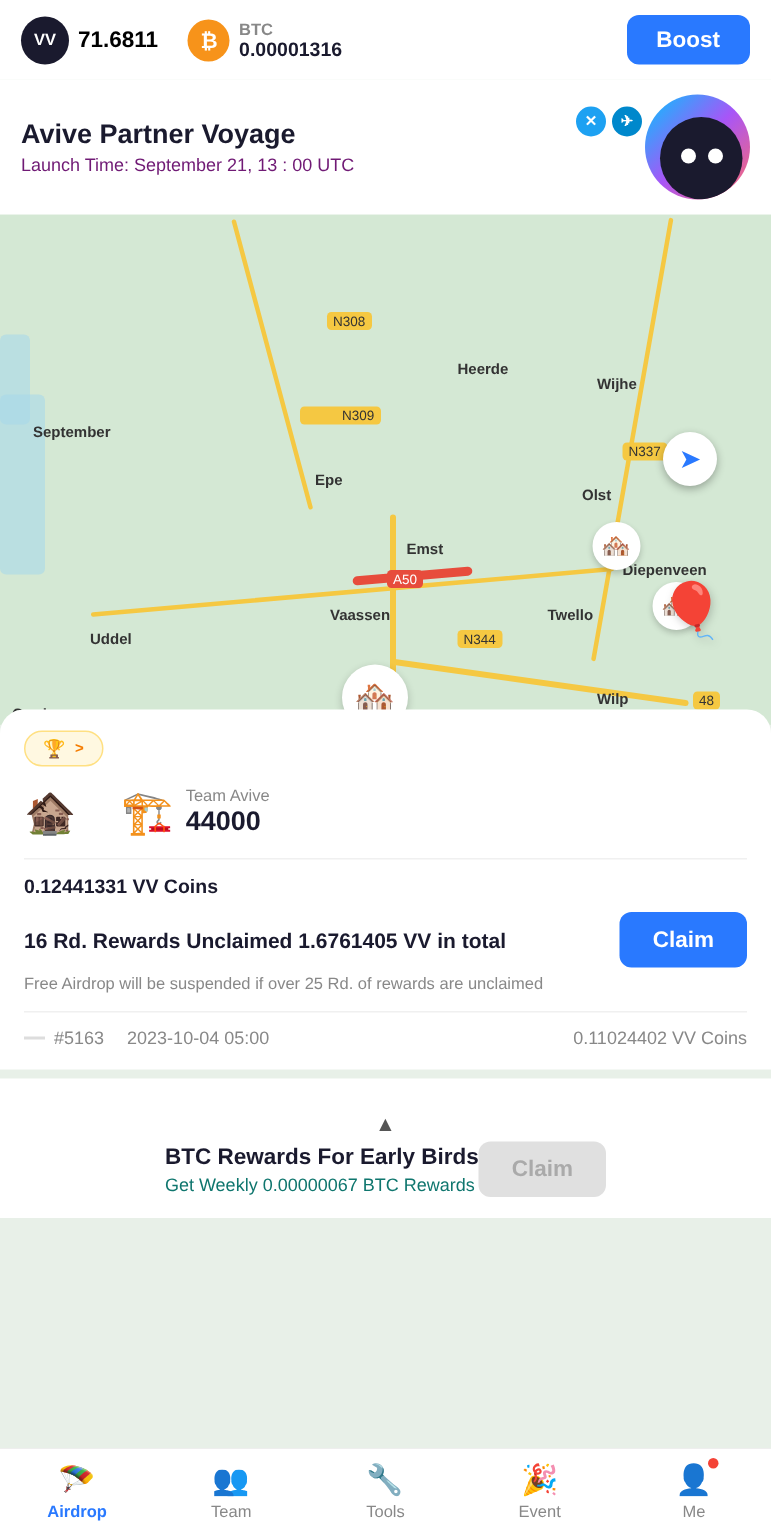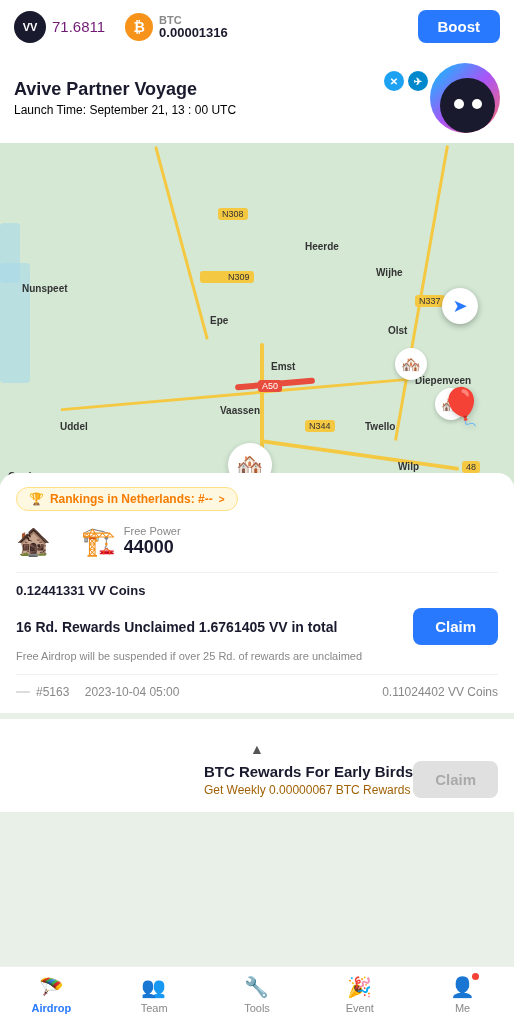--- a/index.html
+++ b/index.html
@@ -32,22 +32,22 @@
       width: 32px; height: 32px;
       background: #1a1a2e;
       border-radius: 50%;
       display: flex; align-items: center; justify-content: center;
       color: #fff;
       font-weight: 700;
       font-size: 11px;
     }
     .vv-amount {
       font-size: 15px;
-      font-weight: 400;
-      color: #701a75;
+      font-weight: 700;
+      color: #000000;
     }
     .btc-badge {
       display: flex;
       align-items: center;
       gap: 6px;
       margin-left: 8px;
     }
     .btc-icon {
       width: 28px; height: 28px;
       background: #f7931a;
@@ -92,21 +92,21 @@
       position: relative;
       z-index: 5;
     }
     .banner-text h2 {
       font-size: 18px;
       font-weight: 800;
       color: #1a1a2e;
     }
     .banner-text p {
       font-size: 12px;
-      color: #000000;
+      color: #701a75;
       margin-top: 3px;
     }
     .banner-mascot {
       width: 100px;
       height: 70px;
       position: relative;
       flex-shrink: 0;
     }
     .mascot-circle {
       width: 70px; height: 70px;
@@ -364,31 +364,31 @@
     }
     .collapse-arrow {
       display: flex;
       justify-content: center;
       padding: 8px 0 4px;
       color: #555;
       font-size: 14px;
     }
     .btc-rewards-row {
       display: flex;
-      justify-content: flex-end;
+      justify-content: center;
       align-items: center;
     }
     .btc-rewards-title {
       font-size: 15px;
       font-weight: 700;
       color: #1a1a2e;
     }
     .btc-rewards-sub {
       font-size: 12px;
-      color: #a16207;
+      color: #0f766e;
       margin-top: 3px;
     }
 
     
     .bottom-nav {
       position: fixed;
       bottom: 0;
       width: 514px;
       background: #fff;
       border-top: 1px solid #eee;
@@ -505,60 +505,59 @@
 
       <div class="road-label" style="left:218px;top:65px;">N308</div>
       <div class="road-label" style="left:200px;top:128px;padding-left:28px;">N309</div>
       <div class="road-label" style="left:415px;top:152px;">N337</div>
 
       <div class="road-label" style="left:305px;top:277px;">N344</div>
       <div class="road-label" style="background:#e74c3c;color:#fff;left:258px;top:237px;">A50</div>
 
       <div class="road-label" style="left:462px;top:318px;">48</div>
 
-      <div class="map-city" style="left:22px;top:140px;">Nunspeet</div>
+      <div class="map-city" style="left:22px;top:140px;">September</div>
       <div class="map-city" style="left:305px;top:98px;">Heerde</div>
-      <div class="map-city" style="left:376px;top:108px;margin-top:16px;">Wijhe</div>
+      <div class="map-city" style="left:398px;top:108px;">Wijhe</div>
       <div class="map-city" style="left:210px;top:172px;">Epe</div>
       <div class="map-city" style="left:388px;top:182px;">Olst</div>
       <div class="map-city" style="left:236px;top:218px;padding-left:35px;">Emst</div>
       <div class="map-city" style="left:220px;top:262px;">Vaassen</div>
       <div class="map-city" style="left:60px;top:278px;">Uddel</div>
       <div class="map-city" style="left:8px;top:328px;">Garderen</div>
-      <div class="map-city" style="left:365px;top:278px;text-align:center;">Twello</div>
+      <div class="map-city" style="left:365px;top:262px;text-align:center;">Twello</div>
       <div class="map-city" style="left:398px;top:318px;">Wilp</div>
 
       <div class="map-city" style="left:415px;top:232px;">Diepenveen</div>
 
       <div class="map-marker" style="left:228px;top:300px;">🏘️</div>
       <div class="map-marker-sm" style="left:272px;top:335px;">🏙️</div>
       <div class="map-marker-sm" style="left:395px;top:205px;">🏘️</div>
       <div class="map-marker-sm" style="left:435px;top:245px;">🏘️</div>
 
       <div class="hot-air-balloon" style="right:30px;bottom:55px;">🎈</div>
 
       <div class="compass" style="right:36px;top:145px;">➤</div>
     </div>
   </div>
 
   <div class="rankings-card">
     <div class="rankings-badge">
       <span>🏆</span>
-      <span>Rankings in Netherlands: #--</span>
       <span class="chevron">&gt;</span>
     </div>
 
     <div class="power-row">
       <div class="power-item">
         <span class="power-icon">🏚️</span>
       </div>
       <div class="power-item">
         <span class="power-icon">🏗️</span>
         <div>
-          <div class="power-label">Free Power</div>
+          <div class="power-label">Team Avive</div>
           <div class="power-value">44000</div>
         </div>
       </div>
     </div>
 
     <div class="airdrop-time-row">
       <span class="airdrop-coins">0.12441331 VV Coins</span>
     </div>
 
     <div class="rewards-row">

